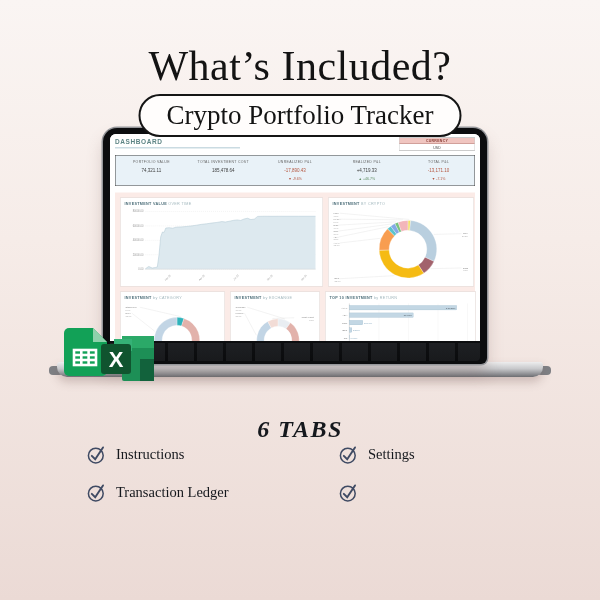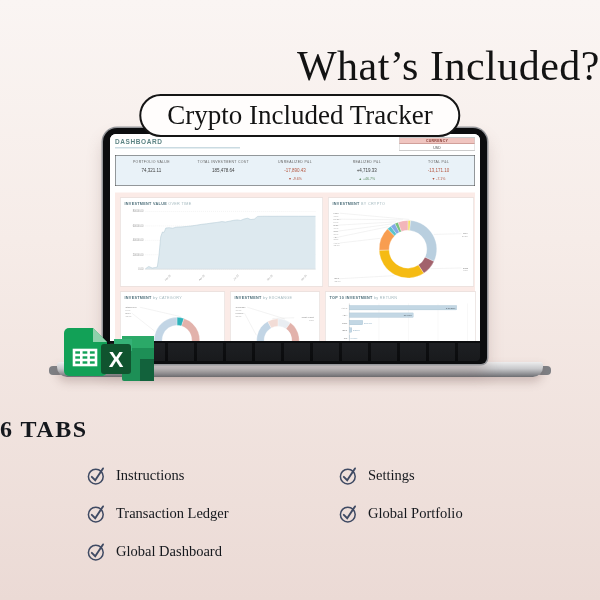--- a/index.html
+++ b/index.html
@@ -1,19 +1,19 @@
 <!DOCTYPE html>
 <html><head>
 <meta charset="utf-8">
 <style>
   html,body{margin:0;padding:0;}
   .stage{position:relative;width:600px;height:600px;overflow:hidden;
     background:linear-gradient(180deg,#faf5f3 0%,#f6ece8 40%,#ebdad5 100%);
     font-family:"Liberation Serif",serif;}
-  .page-title{position:absolute;top:14px;left:0;width:100%;text-align:right;
+  .page-title{position:absolute;top:14px;left:0;width:100%;text-align:center;
     font-size:42px;font-weight:400;color:#131313;letter-spacing:.5px;}
   .pill{position:absolute;top:94px;left:50%;transform:translateX(-50%);
     background:#fffdfc;border:2px solid #151515;border-radius:40px;
     padding:4px 26px;font-size:27px;color:#131313;white-space:nowrap;z-index:20;}
   
   .lap-frame{position:absolute;left:103px;top:128px;width:384px;height:236px;
     background:#0c0d0f;border-radius:14px 14px 6px 6px;z-index:5;
     box-shadow:0 0 0 1.5px #96979b,0 10px 16px rgba(115,85,80,.25);}
   .screen{position:absolute;left:7px;top:6px;width:370px;height:207px;
     background:#fff;border-radius:6px 6px 0 0;overflow:hidden;}
@@ -49,36 +49,36 @@
   .r1{grid-template-columns:406px 292px;}
   .r2{grid-template-columns:210px 180px 302px;margin-top:10px;}
   .card{background:#fff;border:1px solid #ddd0cc;padding:7px 8px;box-sizing:border-box;overflow:hidden;}
   .r1 .card{height:178px;}
   .r2 .card{height:152px;}
   .ct{font-size:7.5px;letter-spacing:.6px;margin-bottom:3px;white-space:nowrap;}
   .ct-strong{color:#4f707b;font-weight:700;}
   .ct-light{color:#a3b8be;}
   .chart svg{display:block;}
   
-  .tabs-h{position:absolute;top:396px;left:0;width:100%;
-    font-size:24px;font-weight:700;letter-spacing:1.5px;color:#15181d;}
-  .checklist{position:absolute;top:465px;left:86px;width:444px;display:grid;
+  .tabs-h{position:absolute;top:396px;left:0;width:100%;text-align:center;
+    font-size:24px;font-weight:700;letter-spacing:1.5px;color:#15181d;font-style:italic;}
+  .checklist{position:absolute;top:444px;left:86px;width:444px;display:grid;
     grid-template-columns:252px 1fr;row-gap:17px;}
   .chk{display:flex;align-items:center;gap:9px;font-size:14.5px;color:#15181d;height:21px;}
   .chk svg{flex:0 0 auto;}
 </style>
 </head>
 <body>
 
 <div class="stage">
 
   <h1 class="page-title">What’s Included?</h1>
 
   <div class="pill">
-    <span>Crypto Included Tracker</span>
+    <span>Crypto Portfolio Tracker</span>
   </div>
 
   <div class="lap-frame">
     <div class="screen">
       <div class="dash">
         <div class="dash-head">
           <div>
             <div class="dash-title">DASHBOARD</div>
             <div class="dash-underline"></div>
           </div>
@@ -320,24 +320,16 @@
           <circle cx="9.8" cy="11.6" r="7.4" fill="none" stroke="#3f4a63" stroke-width="1.5"></circle>
           <path d="M5.8 11.8 L9.2 15.2 L17 3.4" fill="none" stroke="#3f4a63" stroke-width="1.9" stroke-linecap="round"></path>
         </svg>
       <span>Transaction Ledger</span>
     </div>
     <div class="chk">
       <svg width="21" height="21" viewBox="0 0 21 21">
           <circle cx="9.8" cy="11.6" r="7.4" fill="none" stroke="#3f4a63" stroke-width="1.5"></circle>
           <path d="M5.8 11.8 L9.2 15.2 L17 3.4" fill="none" stroke="#3f4a63" stroke-width="1.9" stroke-linecap="round"></path>
         </svg>
-      <span>Global Portfolio</span>
-    </div>
-    <div class="chk">
-      <svg width="21" height="21" viewBox="0 0 21 21">
-          <circle cx="9.8" cy="11.6" r="7.4" fill="none" stroke="#3f4a63" stroke-width="1.5"></circle>
-          <path d="M5.8 11.8 L9.2 15.2 L17 3.4" fill="none" stroke="#3f4a63" stroke-width="1.9" stroke-linecap="round"></path>
-        </svg>
-      <span>Global Dashboard</span>
     </div>
   </div>
 
 </div>
 
 </body></html>

